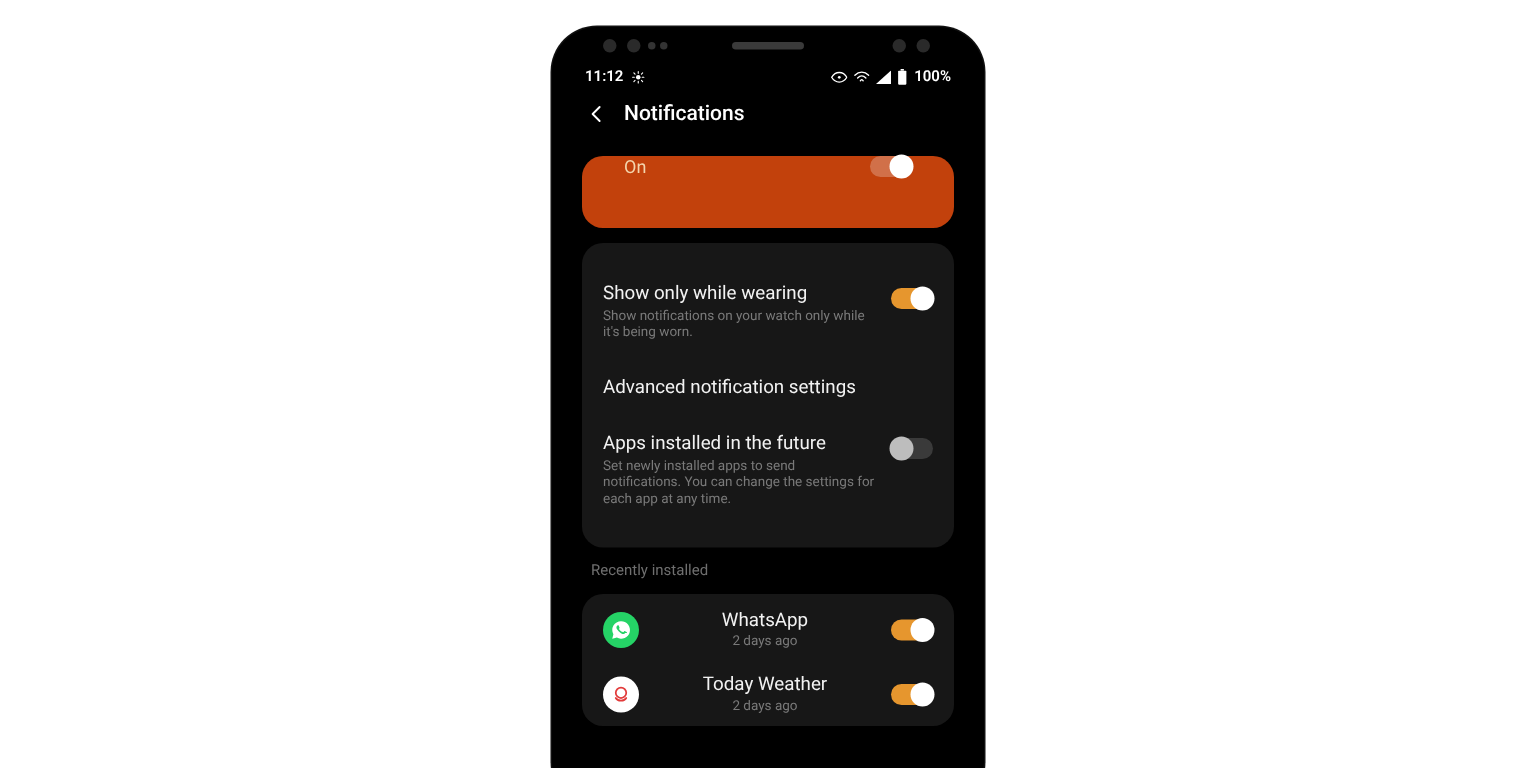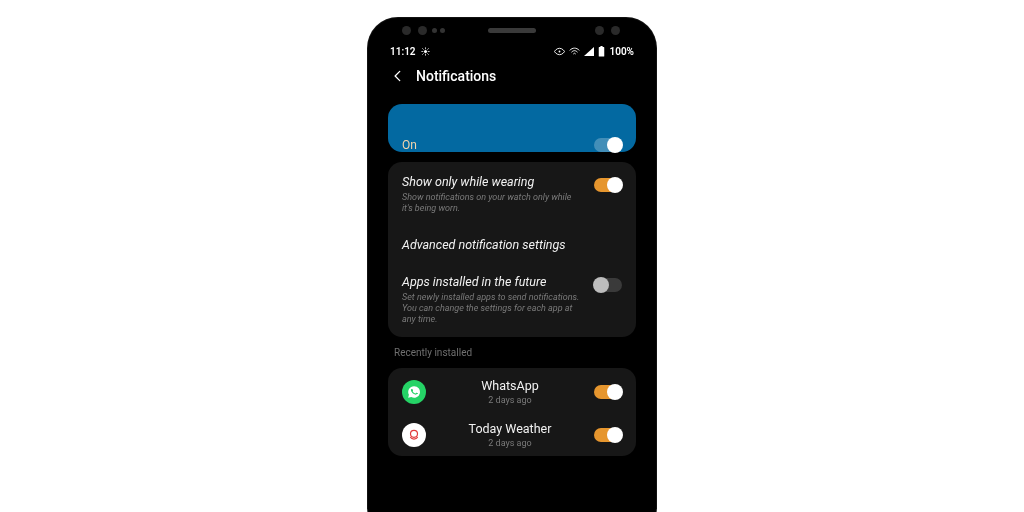--- a/index.html
+++ b/index.html
@@ -64,39 +64,38 @@
     gap: 10px;
     padding: 6px 12px 20px;
     color: #fff;
   }
   .appbar .back { width: 16px; height: 16px; display:flex; align-items:center; justify-content:center; }
   .appbar h1 { font-size: 14px; font-weight: 500; }
 
   .content { padding: 0 10px 10px; display:flex; flex-direction:column; gap: 10px; }
 
   .hero-toggle {
-    background: #0369a1;
+    background: #c2410c;
     border-radius: 14px;
     height: 48px;
     display: flex;
-    align-items: flex-end;
+    align-items: flex-start;
     justify-content: space-between;
-    padding: 0 14px;
+    padding: 0 28px;
   }
   .hero-toggle .label { color: #f4d5ad; font-size: 12px; }
   .hero-toggle .switch-track {
     width: 28px; height: 14px; border-radius: 8px; background: rgba(255,255,255,.25); position: relative;
   }
   .hero-toggle .knob { position:absolute; right:-1px; top:-1px; width:16px; height:16px; background:#fff; border-radius:50%; }
 
   .card {
     background: #171717;
     border-radius: 14px;
-    padding: 2px 0;
-    font-style: italic;
+    padding: 16px 0;
   }
   .row {
     display: flex;
     align-items: flex-start;
     justify-content: space-between;
     padding: 10px 14px;
     gap: 10px;
   }
   .row .text { flex: 1 1 auto; }
   .row .title { color: #f2f2f2; font-size: 12.5px; font-weight: 400; line-height: 1.2; }

